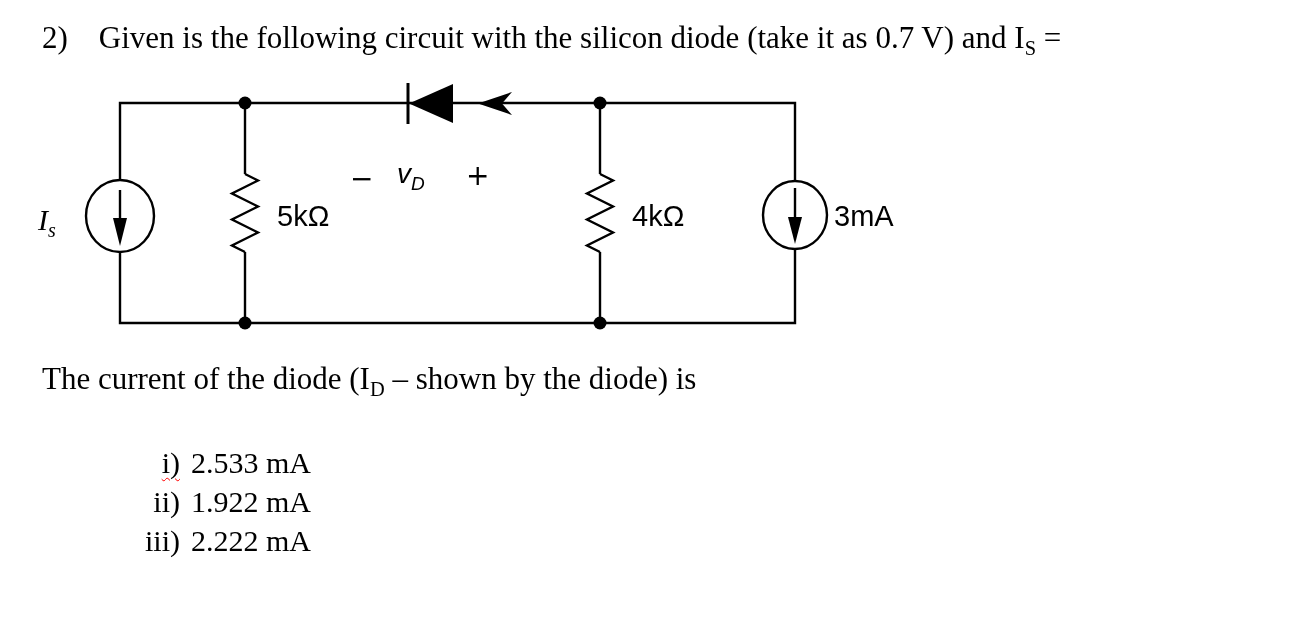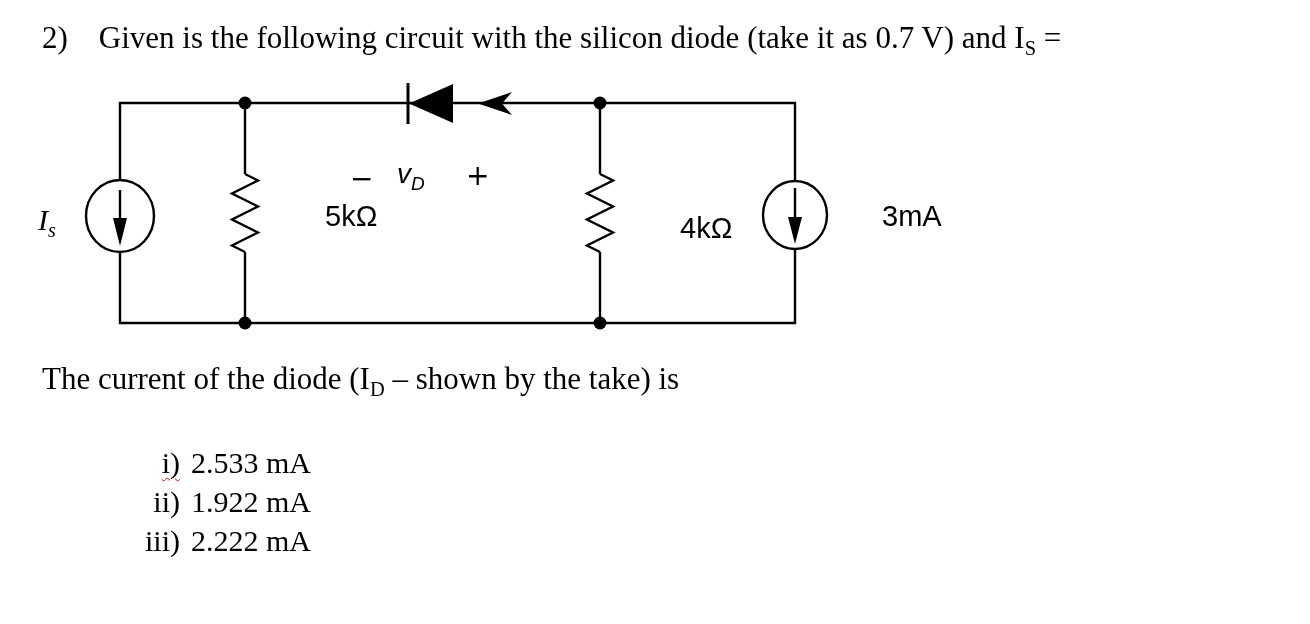--- a/index.html
+++ b/index.html
@@ -19,32 +19,31 @@
     font-size: 31px;
     white-space: nowrap;
   }
   .title .num { display: inline-block; margin-right: 31px; }
   sub { font-size: 0.66em; line-height: 0; }
   .circuit-svg { left: 0; top: 0; }
   .comp-label {
     font-family: "Liberation Sans", sans-serif;
     font-size: 29px;
     white-space: nowrap;
-    margin-left: 48px;
   }
   .source-left-label {
     left: 38px; top: 197px;
     font-size: 30px;
     font-style: italic;
     font-family: "Liberation Serif", serif;
     margin-top: 6px;
   }
   .source-left-label sub { font-size: 20px; }
   .r-left-label  { left: 277px; top: 200px; }
-  .r-right-label { left: 632px; top: 212px; text-align: center; }
+  .r-right-label { left: 632px; top: 200px; text-align: center; }
   .src-right-label { left: 834px; top: 200px; }
   .vd-minus { left: 350px; top: 162px; font-family: "DejaVu Sans", sans-serif; font-size: 28px; }
   .vd-label { left: 397px; top: 158px; font-style: italic; font-size: 28px; font-family: Liberation Sans, sans-serif; }
   .vd-label sub { font-size: 19px; font-style: italic; }
   .vd-plus  { left: 466px; top: 159px; font-family: "DejaVu Sans", sans-serif; font-size: 28px; }
   .question {
     left: 42px; top: 361px;
     font-size: 31px;
     white-space: nowrap;
   }
@@ -112,21 +111,21 @@
 
   <div class="abs comp-label r-left-label">5kΩ</div>
 
   <div class="abs vd-minus">−</div>
   <div class="abs vd-label"><span>v</span><sub>D</sub></div>
   <div class="abs vd-plus">+</div>
 
   <div class="abs comp-label r-right-label">4kΩ</div>
   <div class="abs comp-label src-right-label">3mA</div>
 
-  <div class="abs question"><span>The current of the diode (I</span><sub>D</sub><span> – shown by the take) is</span>
+  <div class="abs question"><span>The current of the diode (I</span><sub>D</sub><span> – shown by the diode) is</span>
   </div>
 
   <div class="abs options">
     <div class="option-row">
       <span class="option-marker misspelled">i)</span><span>2.533 mA</span>
     </div>
     <div class="option-row">
       <span class="option-marker">ii)</span><span>1.922 mA</span>
     </div>
     <div class="option-row">

